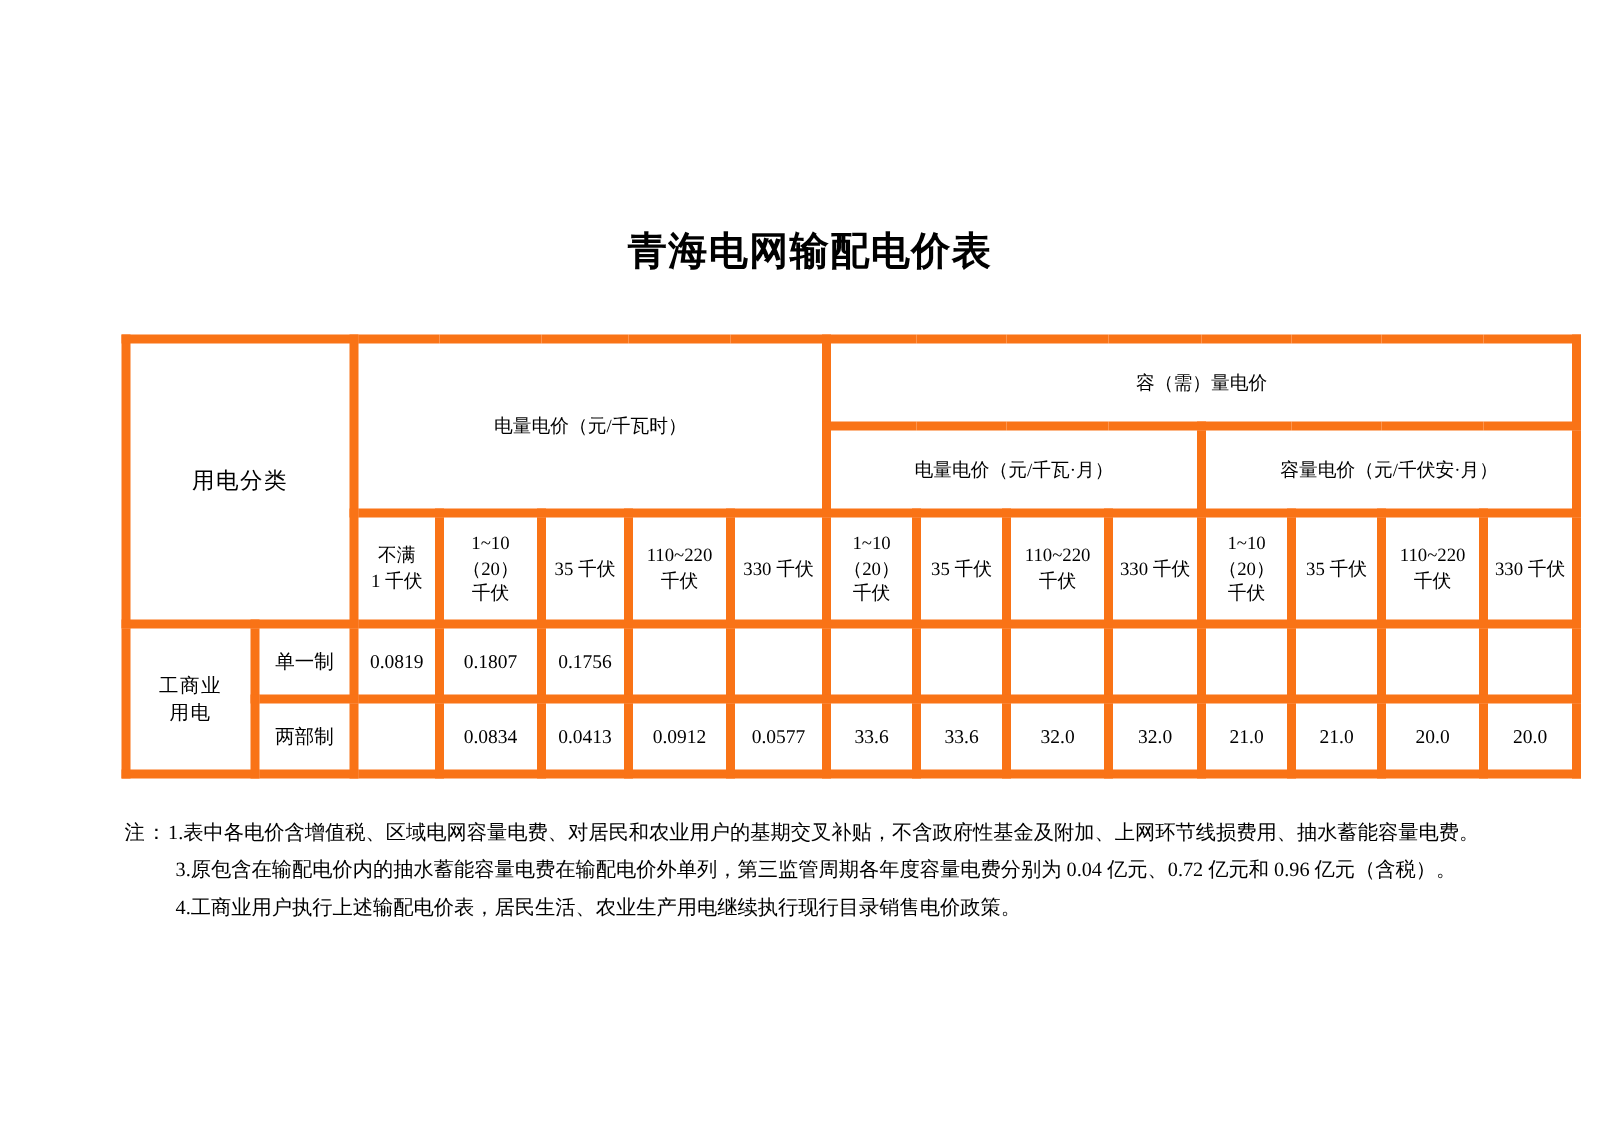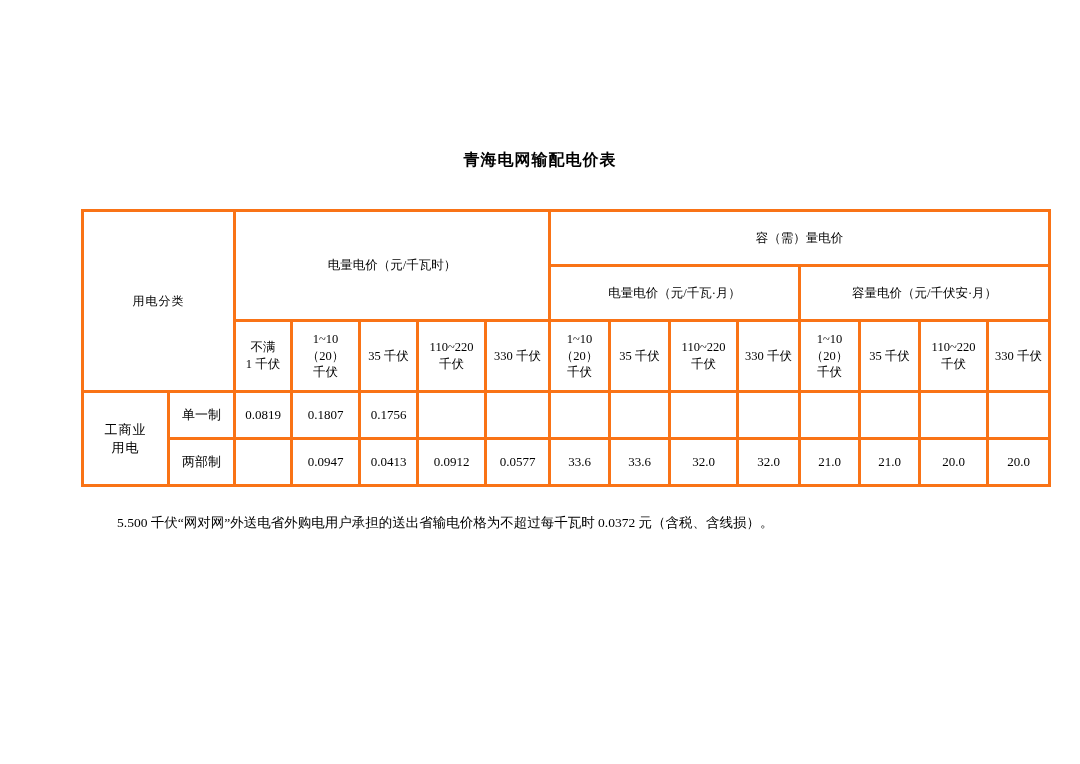--- a/index.html
+++ b/index.html
@@ -16,49 +16,49 @@
     overflow: hidden;
   }
   .page {
     width: 1080px;
     height: 764px;
     position: relative;
     box-sizing: border-box;
   }
   .doc-title {
     text-align: center;
-    font-size: 16px;
+    font-size: 26px;
     font-weight: bold;
     letter-spacing: 1px;
     margin-top: 150px;
     margin-bottom: 0;
   }
   .table-wrap {
     margin: 38px auto 0 auto;
     width: 918px;
   }
   table.price-table {
     border-collapse: collapse;
     width: 100%;
     table-layout: fixed;
     font-size: 12.5px;
   }
   table.price-table th,
   table.price-table td {
-    border: 3px solid #f97316;
+    border: 6px solid #f97316;
     text-align: center;
     vertical-align: middle;
     padding: 3px 2px;
     font-weight: normal;
     line-height: 1.35;
   }
   .h-tall { height: 46px; }
   .h-unit { height: 62px; }
   .row-data td { height: 38px; font-size: 13px; }
-  .cat-cell { font-size: 12px; letter-spacing: 1px; }
+  .cat-cell { font-size: 15px; letter-spacing: 1px; }
   .notes {
     margin: 24px auto 0 auto;
     width: 930px;
     font-size: 13.5px;
     line-height: 1.85;
     padding-left: 8px;
     box-sizing: border-box;
   }
   .notes .note-line {
     white-space: nowrap;
@@ -139,34 +139,38 @@
           <td></td>
           <td></td>
           <td></td>
           <td></td>
           <td></td>
           <td></td>
         </tr>
         <tr class="row-data">
           <td>两部制</td>
           <td></td>
-          <td>0.0947</td>
+          <td>0.0834</td>
           <td>0.0413</td>
           <td>0.0912</td>
           <td>0.0577</td>
           <td>33.6</td>
           <td>33.6</td>
           <td>32.0</td>
           <td>32.0</td>
           <td>21.0</td>
           <td>21.0</td>
           <td>20.0</td>
           <td>20.0</td>
         </tr>
       </tbody>
     </table>
   </div>
 
   <div class="notes">
-    <div class="note-line note-rest">5.500 千伏“网对网”外送电省外购电用户承担的送出省输电价格为不超过每千瓦时 0.0372 元（含税、含线损）。</div>
+    <div class="note-line note-first">
+      <span class="note-label">注：</span><span>1.表中各电价含增值税、区域电网容量电费、对居民和农业用户的基期交叉补贴，不含政府性基金及附加、上网环节线损费用、抽水蓄能容量电费。</span>
+    </div>
+    <div class="note-line note-rest">3.原包含在输配电价内的抽水蓄能容量电费在输配电价外单列，第三监管周期各年度容量电费分别为 0.04 亿元、0.72 亿元和 0.96 亿元（含税）。</div>
+    <div class="note-line note-rest">4.工商业用户执行上述输配电价表，居民生活、农业生产用电继续执行现行目录销售电价政策。</div>
   </div>
 
 </div>
 
 </body></html>

